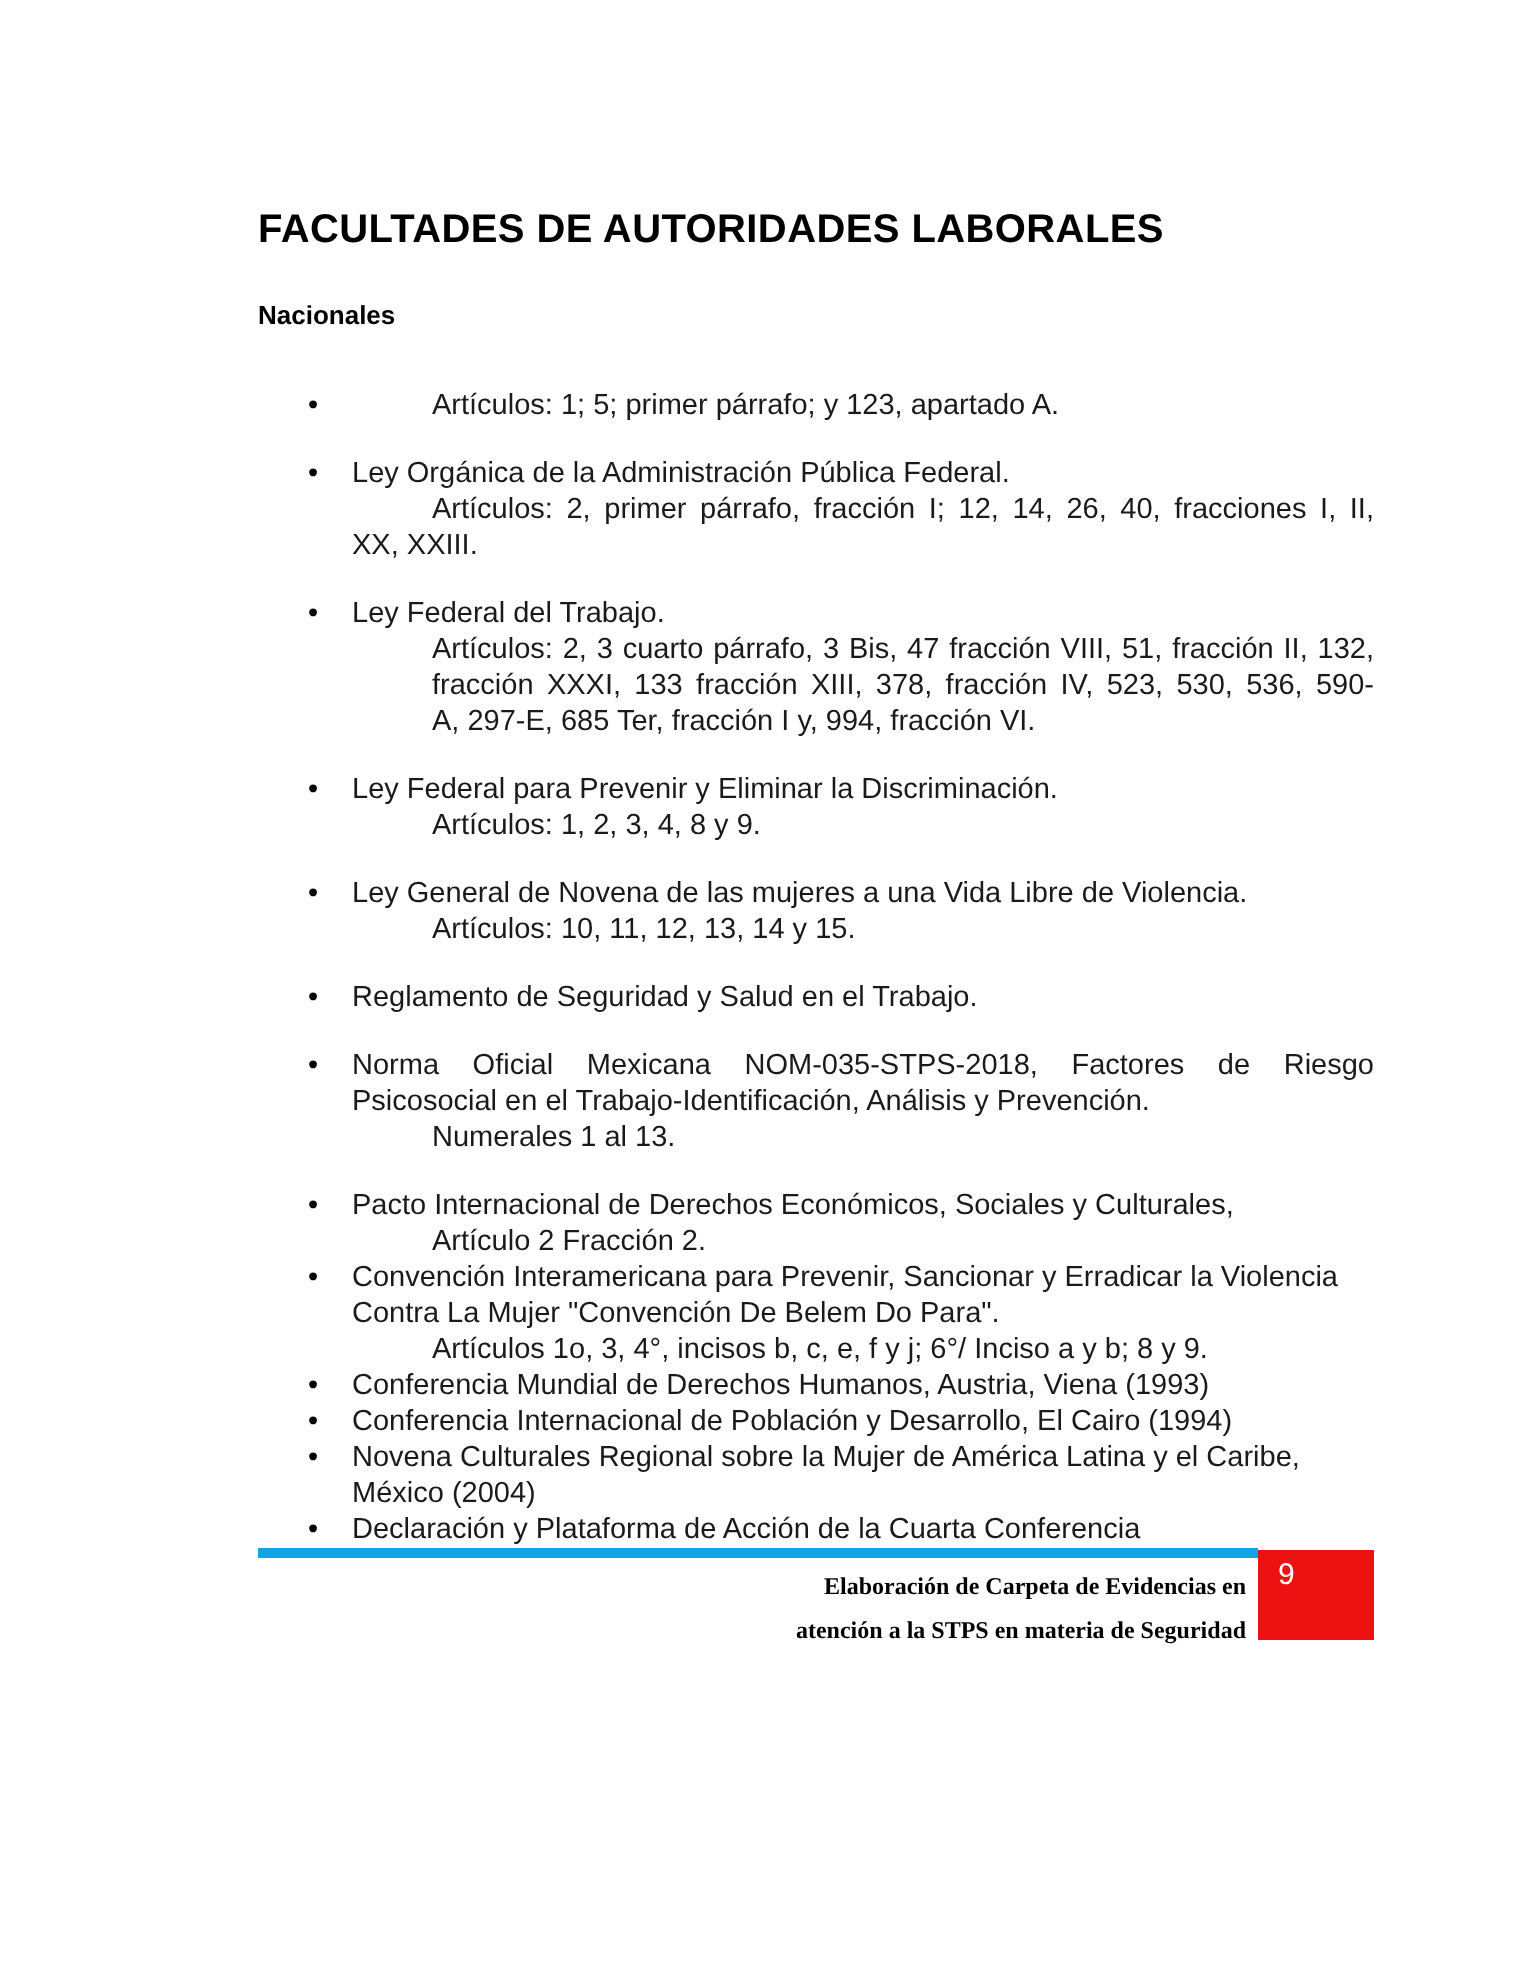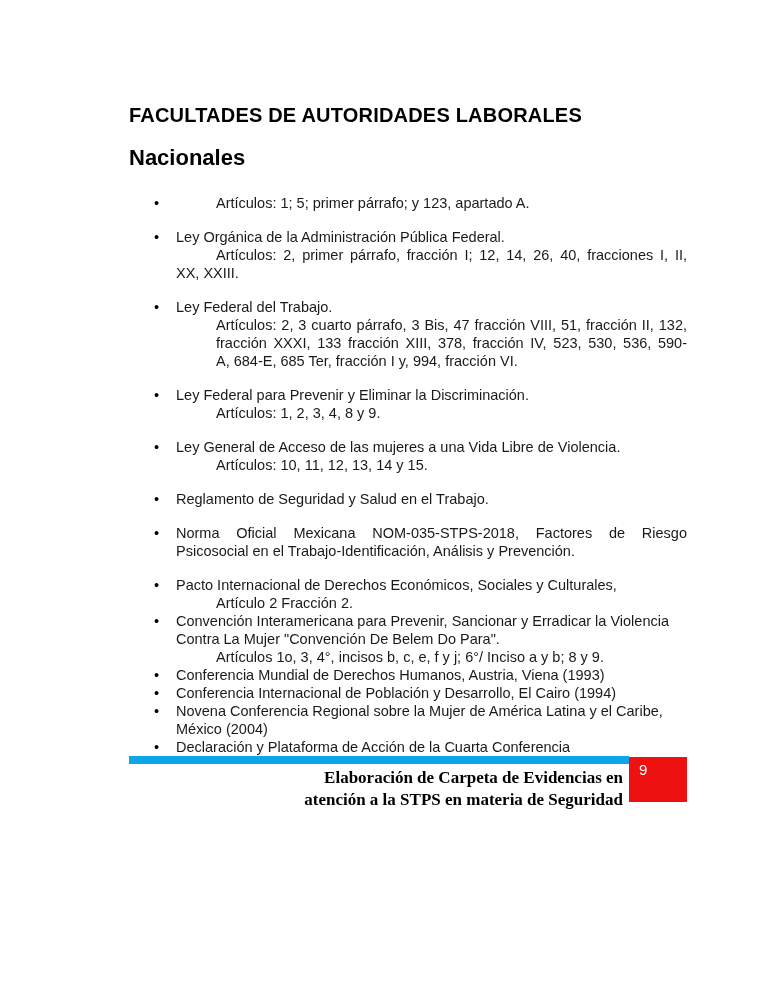--- a/index.html
+++ b/index.html
@@ -14,21 +14,21 @@
     overflow:hidden;
     margin:16px auto;
     padding-left:24px;
   }
   .content { padding:88px 105px 0 105px; box-sizing:border-box; }
   .title {
     font-size:20px; line-height:22px; font-weight:bold;
     margin:0 0 22px 0; letter-spacing:0.2px; color:#000;
   }
   .section-heading {
-    font-size:22px; line-height:20px; font-weight:bold;
+    font-size:13px; line-height:20px; font-weight:bold;
     margin:0; color:#000;
   }
   #sections section:nth-child(1) .section-heading { margin:0 0 26px 0; }
   #sections section:nth-child(2) .section-heading { margin:1px 0 21px 0; }
   #sections section:nth-child(3) .section-heading { margin:26px 0 0 0; }
   #sections section:nth-child(1) .item { margin-bottom:16px; }
   .item { position:relative; margin:0; }
   .bullet {
     position:absolute; left:25px; top:0;
     font-size:14.5px; line-height:18px; color:#000;
@@ -38,26 +38,26 @@
   .line.sub { margin-left:40px; }
   .line.just {
     white-space:normal;
     text-align:justify;
     text-align-last:justify;
     word-spacing:-1px;
   }
   .footer-row { display:flex; align-items:flex-start; }
   .footer-text {
     width:500px; box-sizing:border-box;
-    border-top:8px solid #0ea5e9;
+    border-top:5px solid #0ea5e9;
     padding:3px 6px 0 0;
     text-align:right;
     font-family:"Liberation Serif", serif;
     font-weight:bold;
-    font-size:17px; line-height:22px;
+    font-size:12px; line-height:22px;
     color:#000;
   }
   .page-num-box {
     width:58px; height:45px; box-sizing:border-box;
     margin-top:1px;
     padding:4px 0 0 10px;
     color:#ffffff;
     font-size:15px; line-height:18px;
   }
 </style>
@@ -86,48 +86,49 @@
                 <div class="line sub just">Artículos: 2, primer párrafo, fracción I; 12, 14, 26, 40, fracciones I, II,</div>
                 <div class="line">XX, XXIII.</div>
               </div>
             </div>
             <div class="item">
               <span class="bullet">•</span>
               <div class="item-body">
                 <div class="line">Ley Federal del Trabajo.</div>
                 <div class="line sub just">Artículos: 2, 3 cuarto párrafo, 3 Bis, 47 fracción VIII, 51, fracción II, 132,</div>
                 <div class="line sub just">fracción XXXI, 133 fracción XIII, 378, fracción IV, 523, 530, 536, 590-</div>
-                <div class="line sub">A, 684-E, 685 Ter, fracción I y, 994, fracción VI.</div>
+                <div class="line sub">A, 297-E, 685 Ter, fracción I y, 994, fracción VI.</div>
               </div>
             </div>
             <div class="item">
               <span class="bullet">•</span>
               <div class="item-body">
                 <div class="line">Ley Federal para Prevenir y Eliminar la Discriminación.</div>
                 <div class="line sub">Artículos: 1, 2, 3, 4, 8 y 9.</div>
               </div>
             </div>
             <div class="item">
               <span class="bullet">•</span>
               <div class="item-body">
-                <div class="line">Ley General de Acceso de las mujeres a una Vida Libre de Violencia.</div>
+                <div class="line">Ley General de Novena de las mujeres a una Vida Libre de Violencia.</div>
                 <div class="line sub">Artículos: 10, 11, 12, 13, 14 y 15.</div>
               </div>
             </div>
             <div class="item">
               <span class="bullet">•</span>
               <div class="item-body">
                 <div class="line">Reglamento de Seguridad y Salud en el Trabajo.</div>
               </div>
             </div>
             <div class="item">
               <span class="bullet">•</span>
               <div class="item-body">
                 <div class="line just">Norma Oficial Mexicana NOM-035-STPS-2018, Factores de Riesgo</div>
                 <div class="line">Psicosocial en el Trabajo-Identificación, Análisis y Prevención.</div>
+                <div class="line sub">Numerales 1 al 13.</div>
               </div>
             </div>
           </div>
         </section>
         <section>
           <div class="list">
             <div class="item">
               <span class="bullet">•</span>
               <div class="item-body">
                 <div class="line">Pacto Internacional de Derechos Económicos, Sociales y Culturales,</div>
@@ -150,21 +151,21 @@
             </div>
             <div class="item">
               <span class="bullet">•</span>
               <div class="item-body">
                 <div class="line">Conferencia Internacional de Población y Desarrollo, El Cairo (1994)</div>
               </div>
             </div>
             <div class="item">
               <span class="bullet">•</span>
               <div class="item-body">
-                <div class="line">Novena Conferencia Regional sobre la Mujer de América Latina y el Caribe,</div>
+                <div class="line">Novena Culturales Regional sobre la Mujer de América Latina y el Caribe,</div>
                 <div class="line">México (2004)</div>
               </div>
             </div>
             <div class="item">
               <span class="bullet">•</span>
               <div class="item-body">
                 <div class="line">Declaración y Plataforma de Acción de la Cuarta Conferencia</div>
               </div>
             </div>
           </div>

